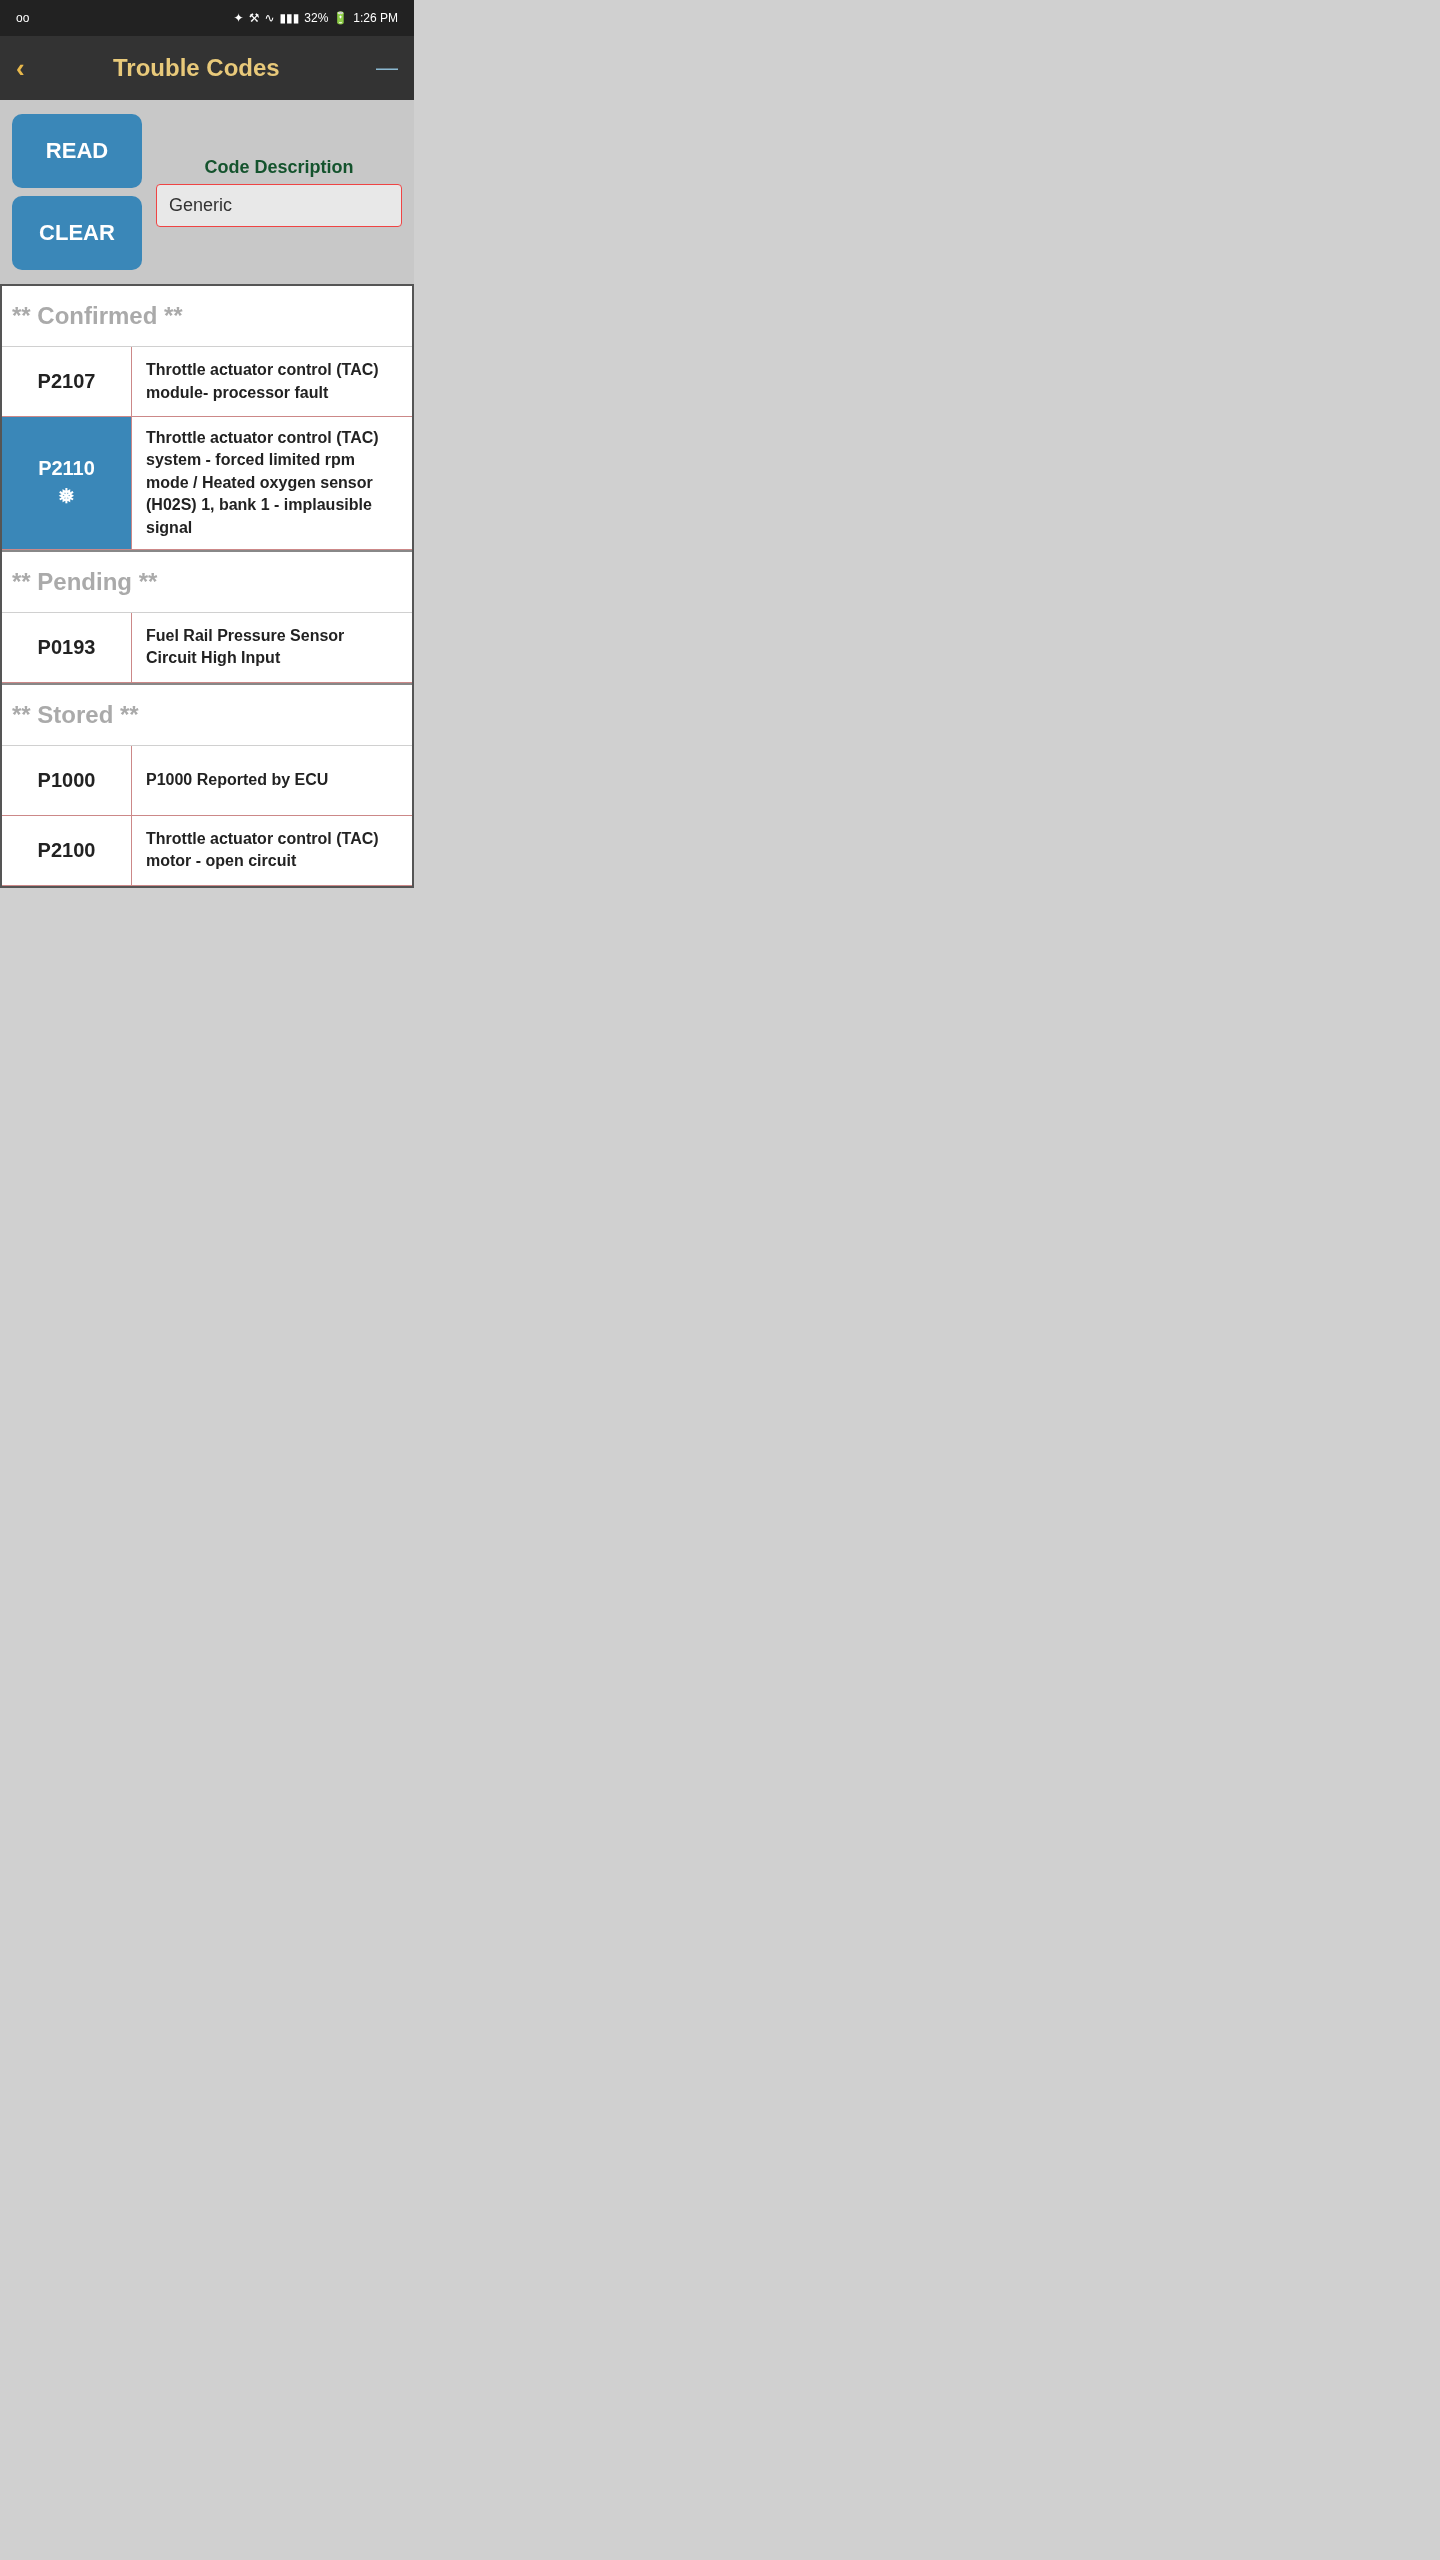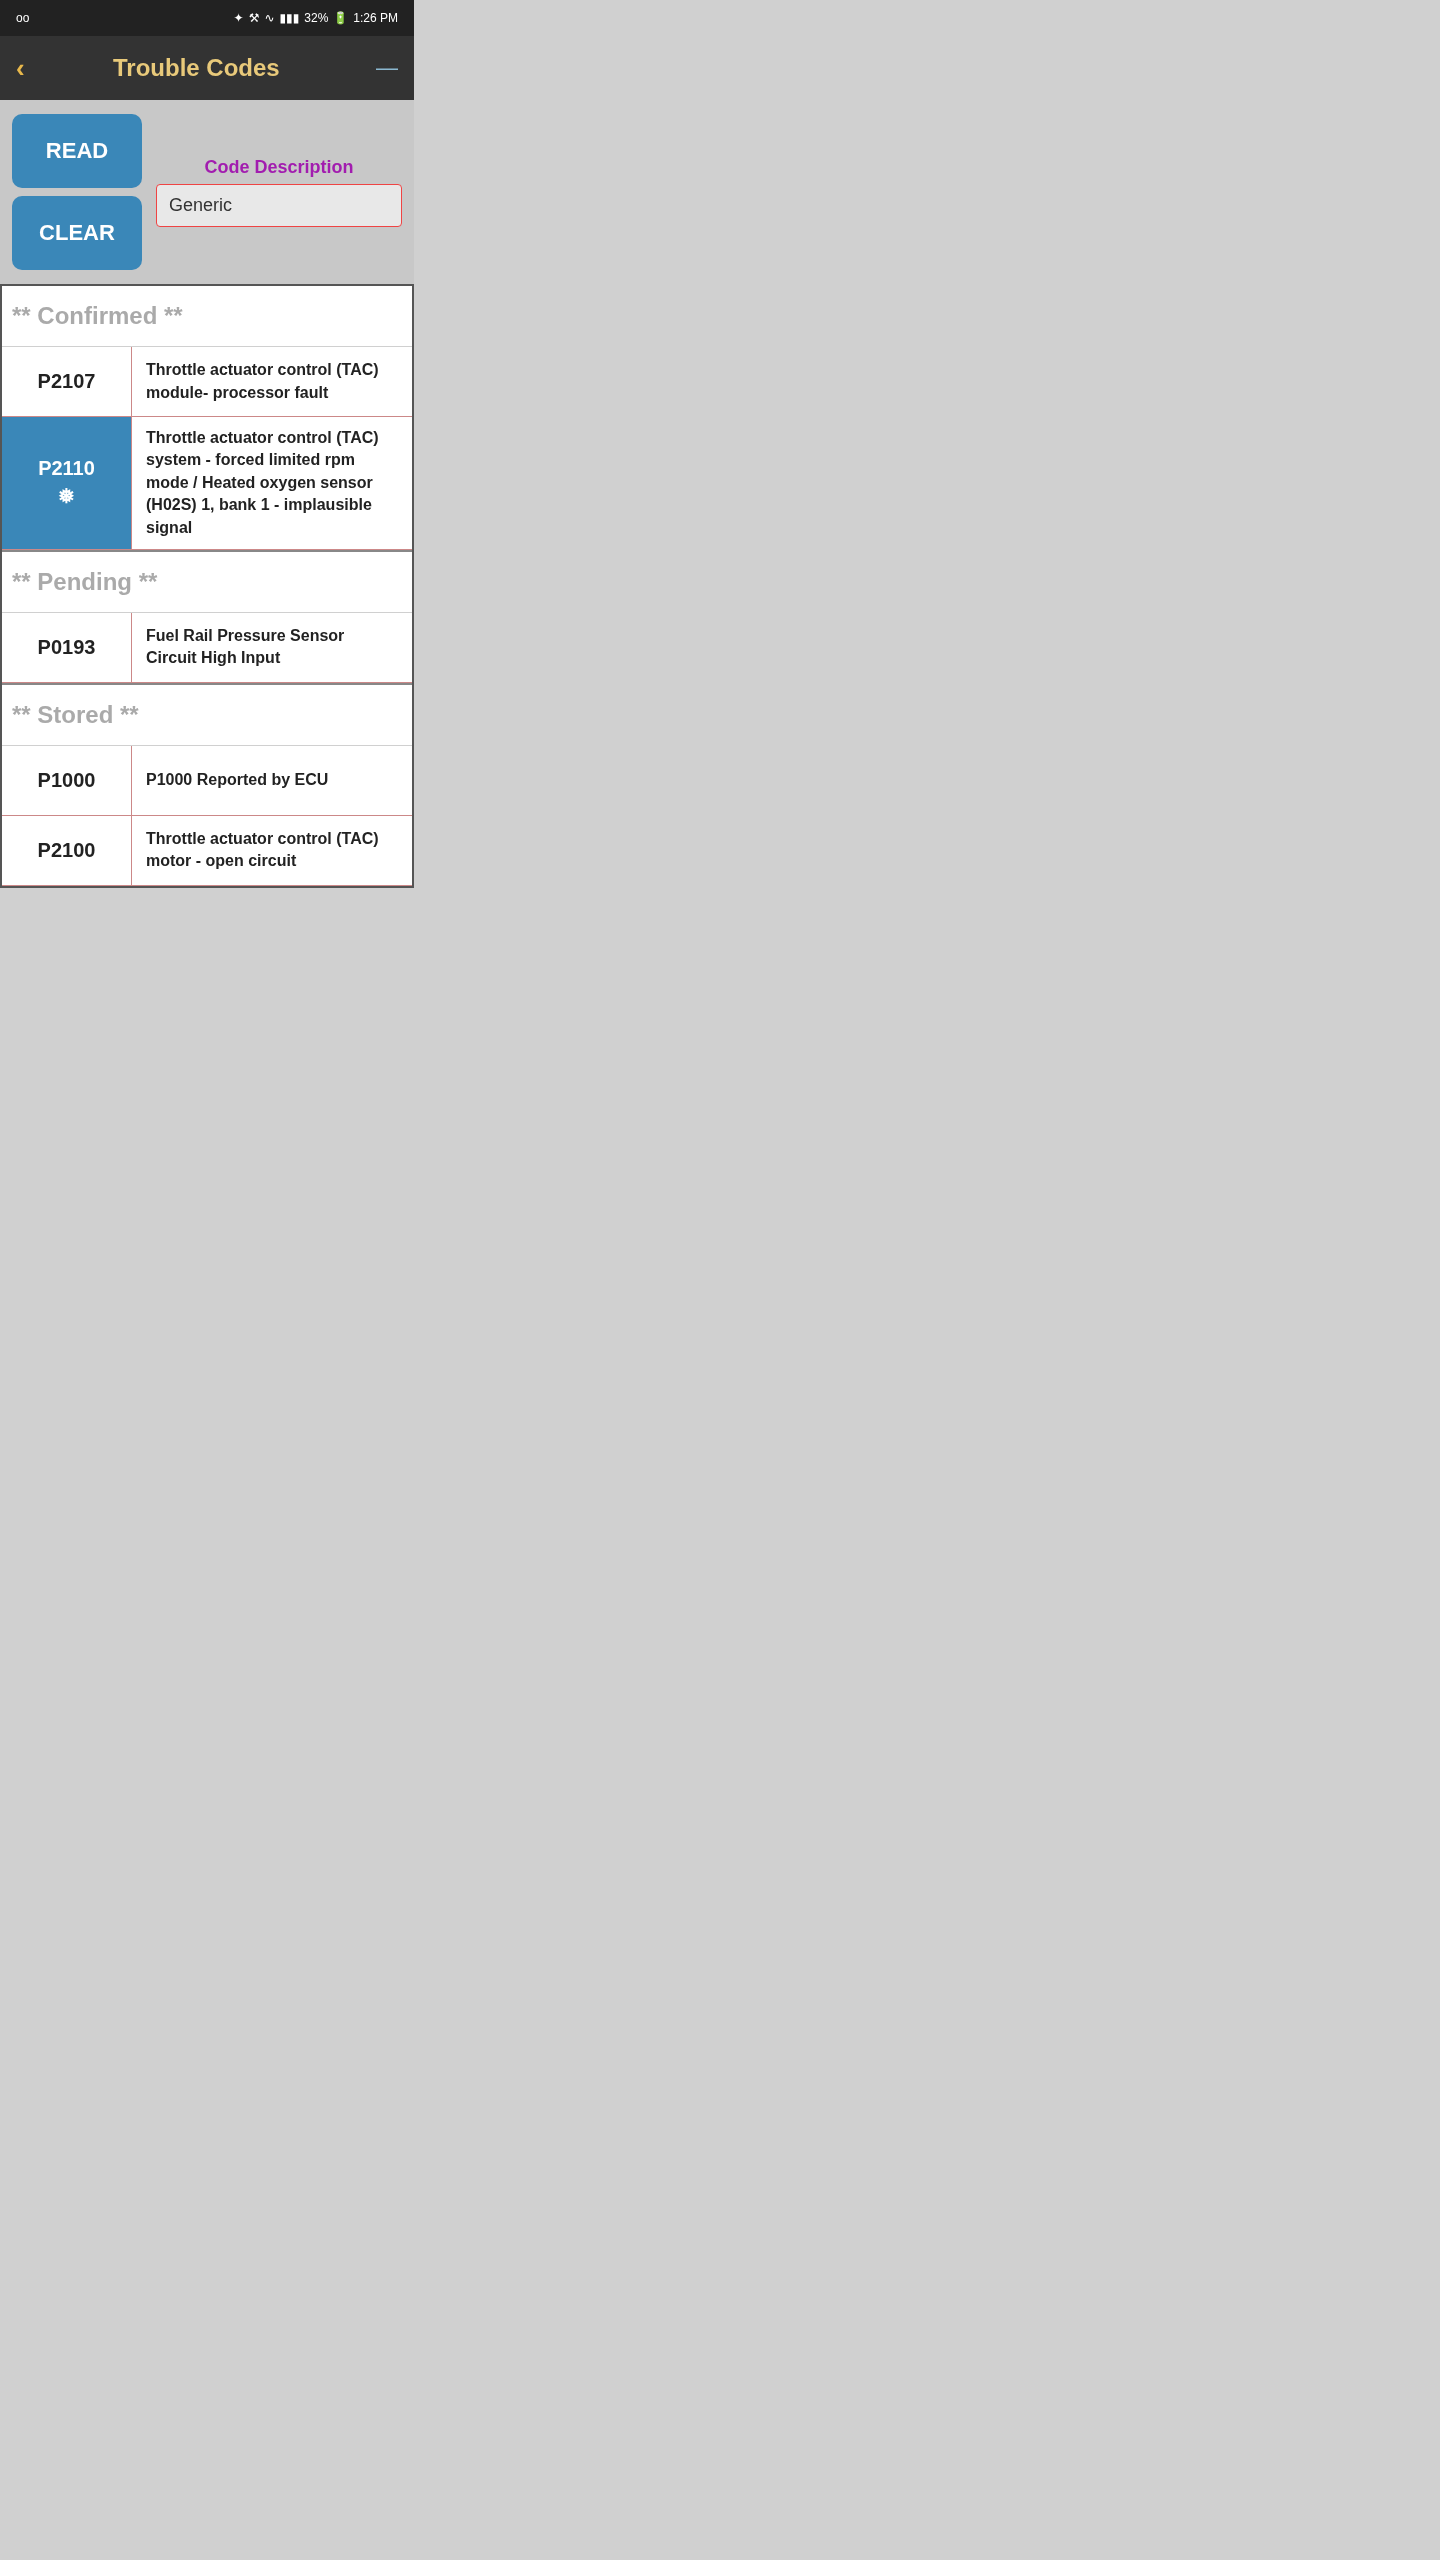--- a/index.html
+++ b/index.html
@@ -104,21 +104,21 @@
     }
 
     .code-desc-section {
       flex: 1;
       display: flex;
       flex-direction: column;
       gap: 6px;
     }
 
     .code-desc-label {
-      color: #a21caf;
+      color: #14532d;
       font-size: 18px;
       font-weight: bold;
       text-align: center;
     }
 
     .code-desc-dropdown {
       background: #e8e8e8;
       border: 1px solid #ef4444;
       border-radius: 4px;
       padding: 10px 12px;

